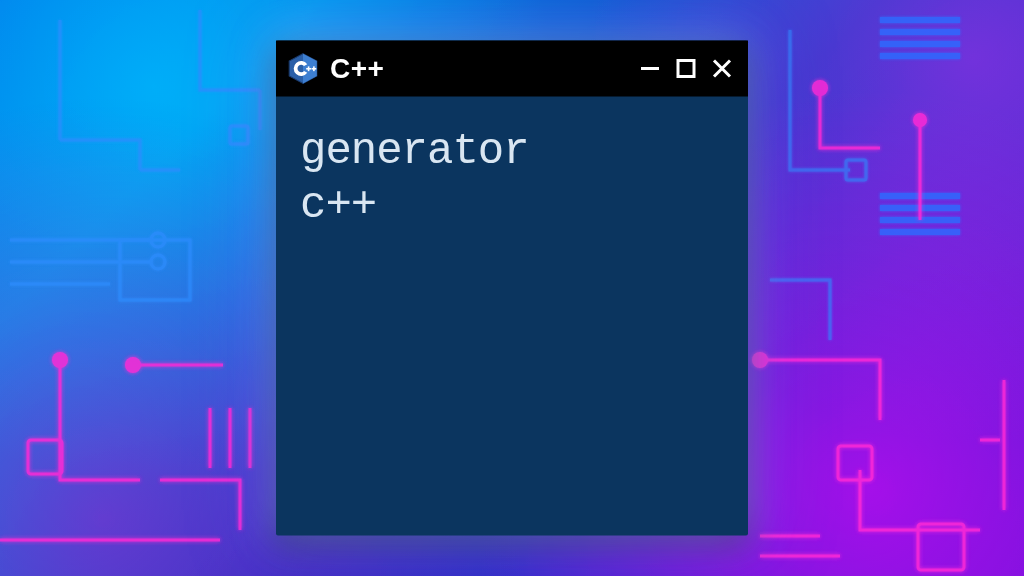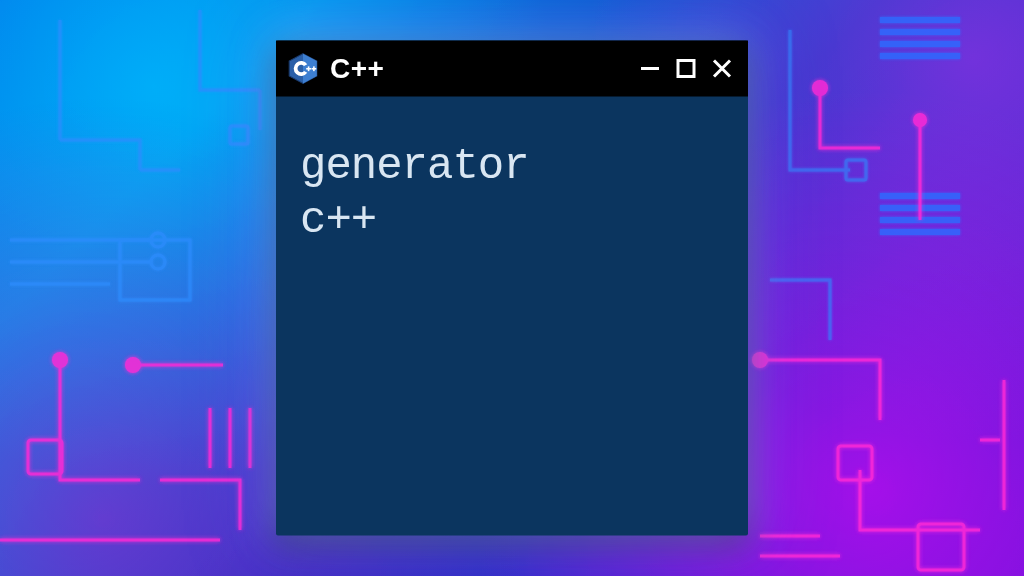--- a/index.html
+++ b/index.html
@@ -85,21 +85,21 @@
       width: 24px;
       height: 24px;
       display: flex;
       align-items: center;
       justify-content: center;
       color: #fff;
       cursor: pointer;
     }
     
     .content {
-      padding: 43px 24px;
+      padding: 28px 24px;
       color: #d9e6f2;
       font-family: 'Courier New', Courier, monospace;
       font-size: 44px;
       line-height: 1.22;
       letter-spacing: -1px;
     }
     
     .content .row { display: block; white-space: pre; }
   </style>
 </head>

